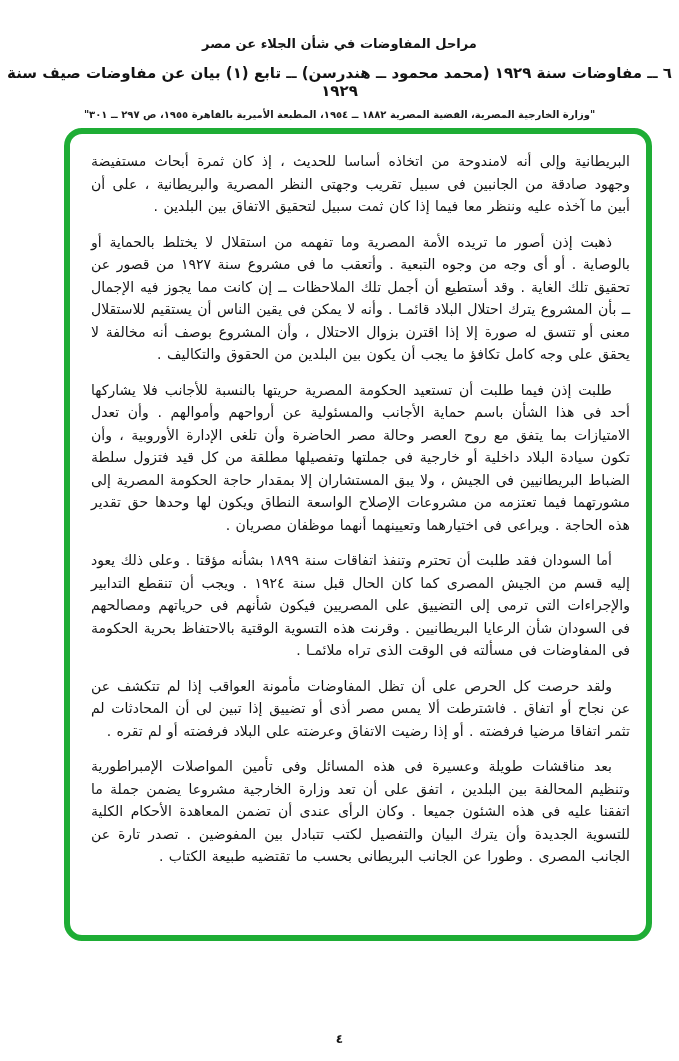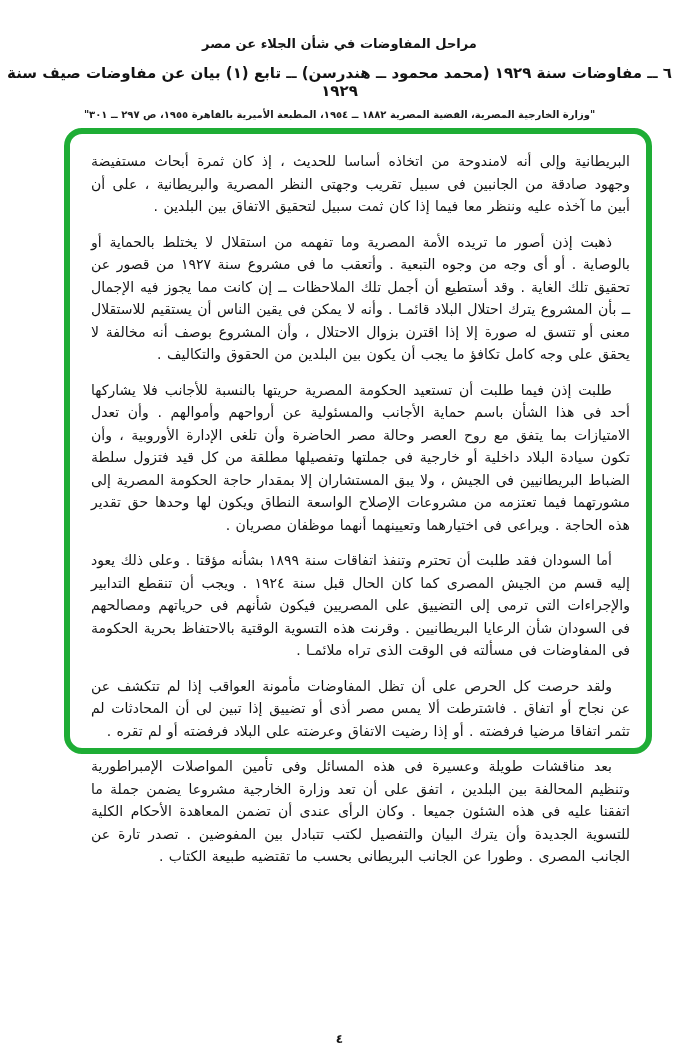--- a/index.html
+++ b/index.html
@@ -38,21 +38,21 @@
     margin-top: 9px;
     font-size: 10px;
     font-weight: bold;
     color: #1b1b1b;
   }
   .text-box {
     position: absolute;
     top: 128px;
     left: 64px;
     width: 588px;
-    height: 626px;
+    height: 813px;
     box-sizing: border-box;
     border: 6px solid #1ead35;
     border-radius: 18px;
     padding: 16px 16px 0 21px;
     background: #ffffff;
     direction: rtl;
   }
   .text-box p {
     margin: 0 0 13px 0;
     font-size: 14px;

